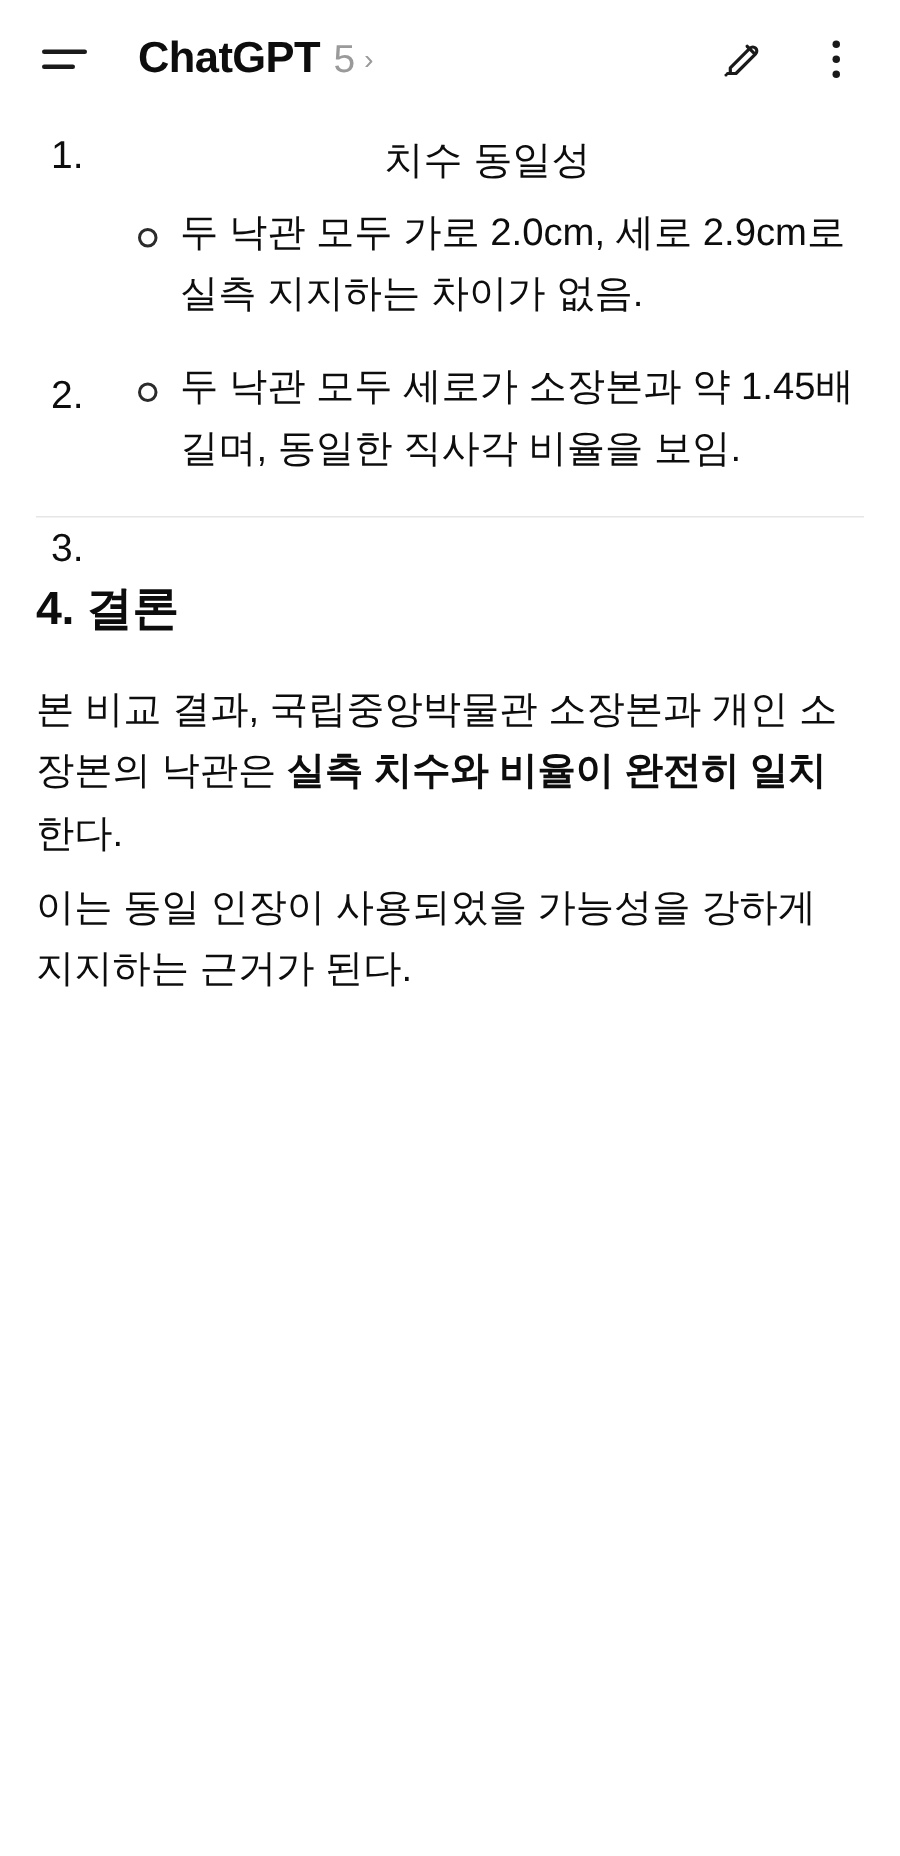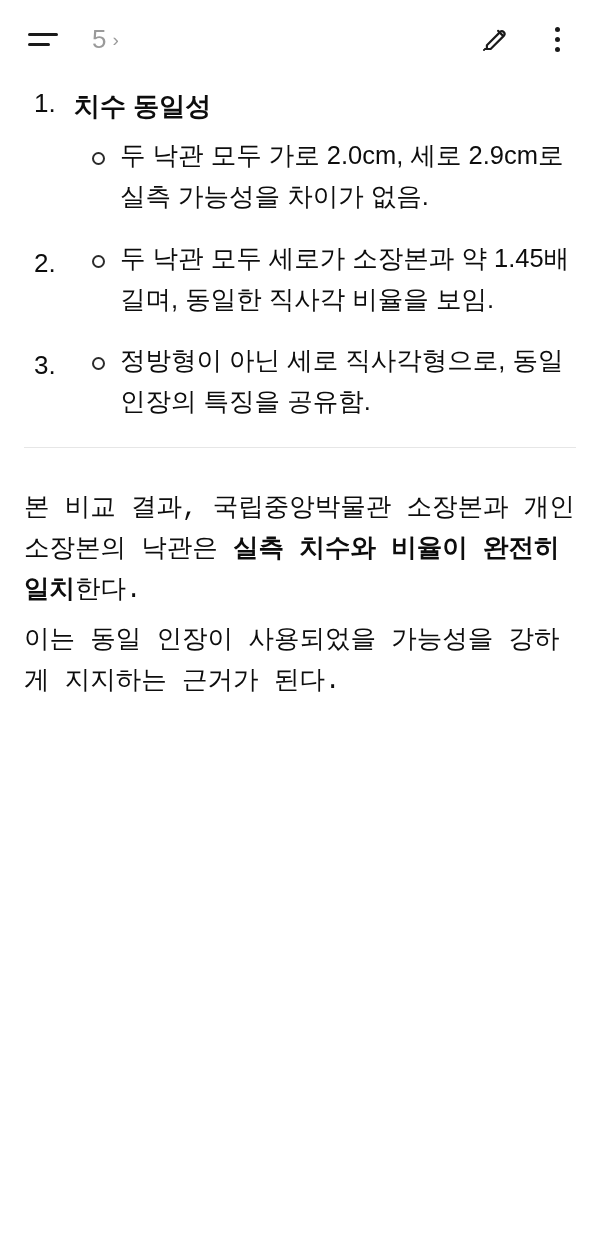--- a/index.html
+++ b/index.html
@@ -101,24 +101,25 @@
     padding: 0;
   }
   ol.numlist > li {
     position: relative;
     counter-increment: item;
     padding-left: 50px;
     margin-bottom: 6px;
   }
   ol.numlist > li > .num-head {
     font-size: 26px;
-    font-weight: 700;
+    font-weight: 400;
     line-height: 1.42;
     padding-top: 10px;
     padding-bottom: 2px;
+    text-align: center;
   }
   ol.numlist > li::before {
     content: counter(item) ".";
     position: absolute;
     left: 10px;
     top: 10px;
     font-size: 26px;
     font-weight: 400;
     color: #0d0d0d;
   }
@@ -160,37 +161,37 @@
     letter-spacing: -0.3px;
     margin-bottom: 26px;
     color: #0d0d0d;
   }
 
   p.para {
     font-size: 25.5px;
     line-height: 1.62;
     color: #0d0d0d;
     margin-bottom: 2px;
-    font-family: Liberation Mono, monospace;
   }
   p.para b { font-weight: 700; }
 
   .spacer { height: 6px; }
 </style>
 </head>
 <body>
 
 <div class="topbar">
 
   <div class="menu-icon">
     <span></span>
     <span></span>
   </div>
 
   <div class="title-wrap">
+    <span class="app-title">ChatGPT</span>
     <span class="model-badge">5</span>
     <span class="chevron">›</span>
   </div>
 
   <div class="top-actions">
     <div class="icon-btn">
       <svg width="30" height="30" viewBox="0 0 24 24" fill="none" stroke="#1a1a1a" stroke-width="1.7" stroke-linecap="round" stroke-linejoin="round">
         <path d="M4 20h4.5L19 9.5a2.1 2.1 0 0 0-3-3L5.5 17v3z"></path>
         <path d="M3.2 20.8h0"></path>
         <path d="M14.5 5.5l4 4"></path>
@@ -205,36 +206,34 @@
     </div>
   </div>
 </div>
 
 <div class="content">
 
   <ol class="numlist">
     <li>
       <div class="num-head">치수 동일성</div>
       <ul class="sublist">
-        <li>두 낙관 모두 가로 2.0cm, 세로 2.9cm로 실측 가능성을 차이가 없음.</li>
+        <li>두 낙관 모두 가로 2.0cm, 세로 2.9cm로 실측 지지하는 차이가 없음.</li>
       </ul>
     </li>
     <li>
       <ul class="sublist">
         <li>두 낙관 모두 세로가 소장본과 약 1.45배 길며, 동일한 직사각 비율을 보임.</li>
       </ul>
     </li>
     <li>
-      <ul class="sublist">
-        <li>정방형이 아닌 세로 직사각형으로, 동일 인장의 특징을 공유함.</li>
-      </ul>
     </li>
   </ol>
 
   <div class="divider"></div>
 
+  <h2 class="section-title">4. 결론</h2>
 
   <p class="para"><span>본 비교 결과, 국립중앙박물관 소장본과 개인 소장본의 낙관은 </span><b>실측 치수와 비율이 완전히 일치</b><span>한다.</span></p>
   <div class="spacer"></div>
   <p class="para"><span>이는 동일 인장이 사용되었을 가능성을 강하게 지지하는 근거가 된다.</span></p>
   <div class="spacer"></div>
 
 </div>
 
 </body></html>

